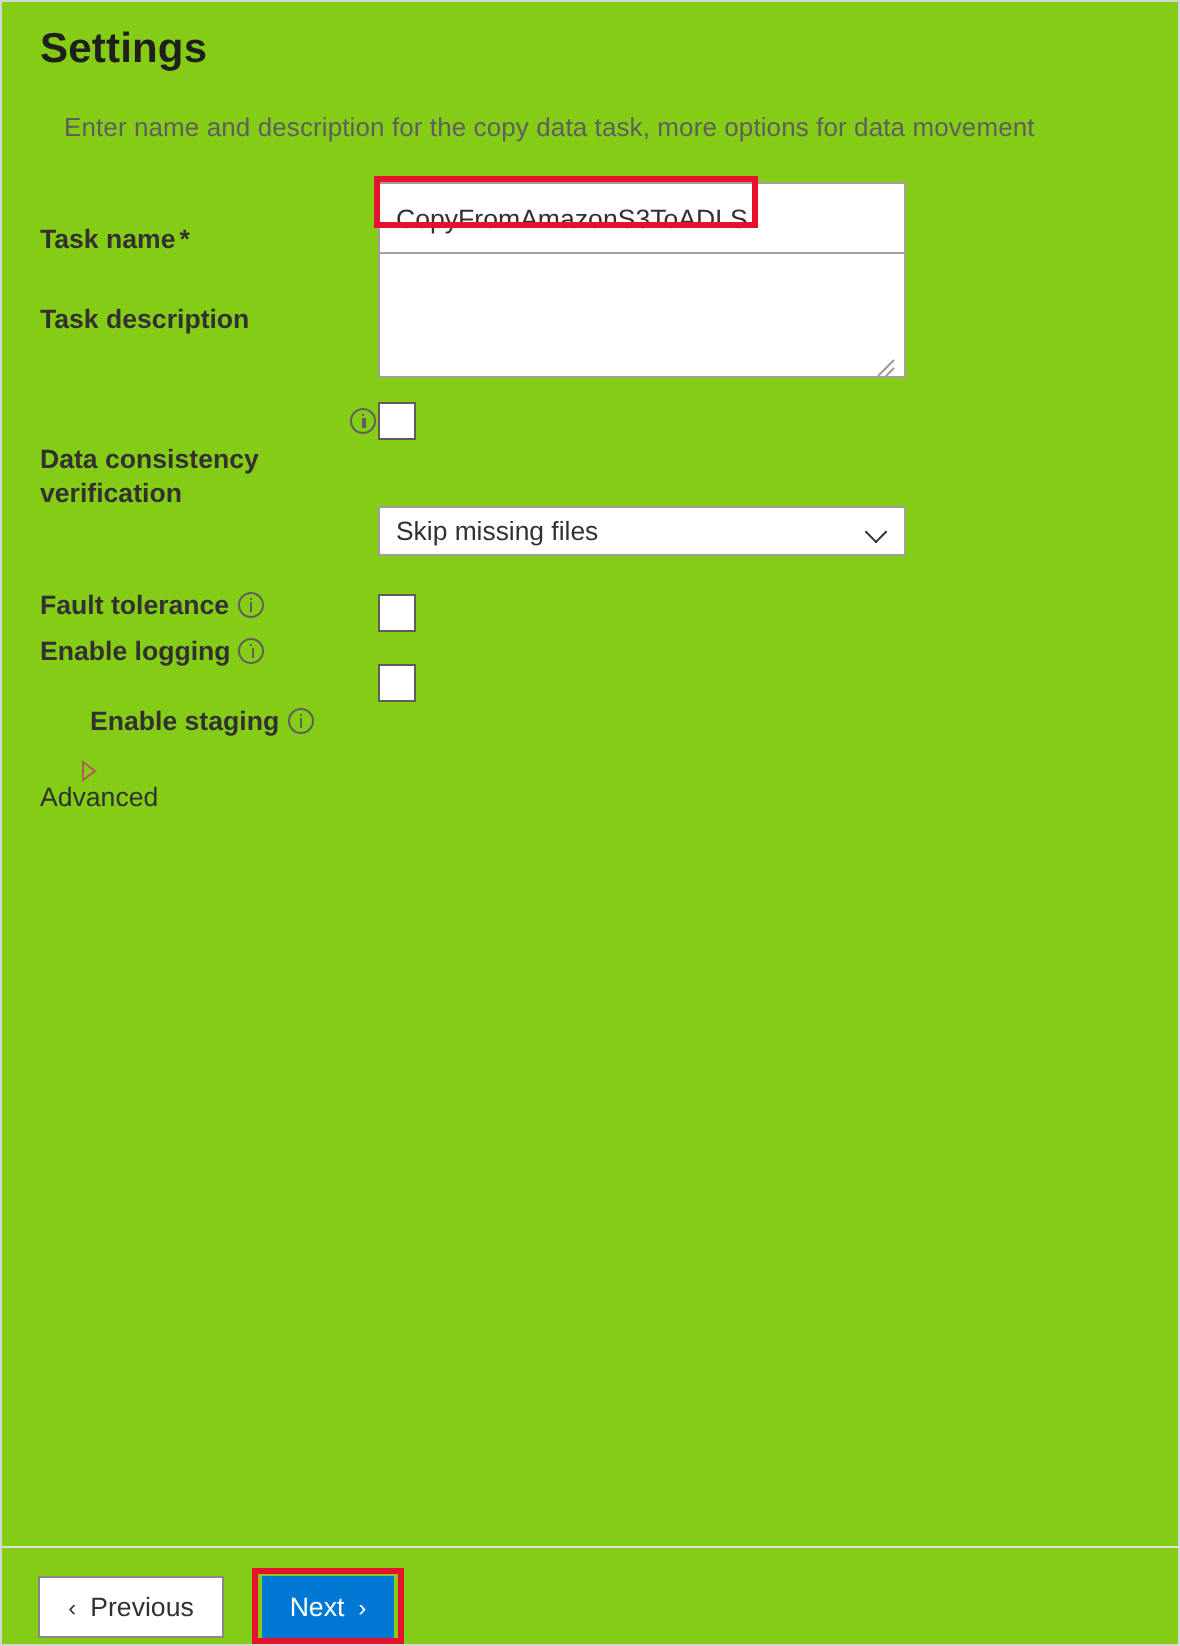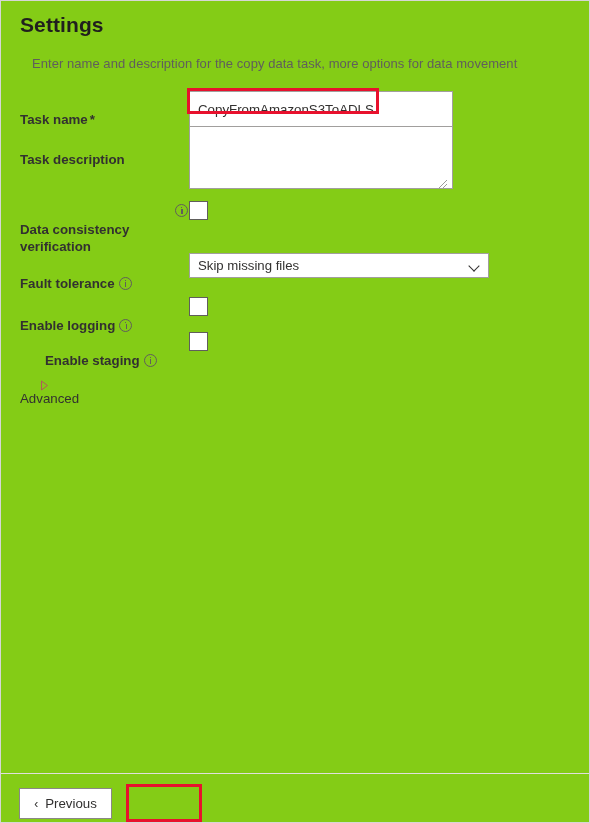--- a/index.html
+++ b/index.html
@@ -259,22 +259,22 @@
       </svg>
     </div>
 
     <div class="row" style="top:115px;">
       <div class="label" style="width:150px;">Data consistency verification</div>
       <span class="info-icon info-standalone" style="left:170px; top:0px;"></span>
       <div class="checkbox" style="left:188px; top:-3px;"></div>
     </div>
 
     <div class="row" style="top:169px;">
-      <div class="label" style="width:146px;"><span>Fault tolerance</span><span class="info-icon"></span></div>
-      <div class="dropdown" style="left:188px; top:-5px; width:300px;">
+      <div class="label" style="width:146px;margin-top:19px;"><span>Fault tolerance</span><span class="info-icon"></span></div>
+      <div class="dropdown" style="left:188px; top:-5px; width:264px;">
         <span class="dropdown-value">Skip missing files</span>
         <span class="chev-down"></span>
       </div>
     </div>
 
     <div class="row" style="top:211px;">
       <div class="label" style="width:170px;"><span>Enable logging</span><span class="info-icon"></span></div>
       <div class="checkbox" style="left:188px; top:-3px;"></div>
     </div>
 
@@ -294,17 +294,21 @@
 
   </div>
 
   <div class="footer-sep"></div>
 
   <div class="btn btn-secondary" style="left:18px; top:787px; width:93px;">
     <span class="chev-left-glyph">‹</span>
     <span>Previous</span>
   </div>
 
+  <div class="btn btn-primary" style="left:130px; top:787px; width:66px; background:#0078d4;">
+    <span>Next</span>
+    <span class="chev-right-glyph">›</span>
+  </div>
 
   <div class="annot" style="left:186px; top:87px; width:192px; height:26px;"></div>
   <div class="annot" style="left:125px; top:783px; width:76px; height:38px;"></div>
 
 </div>
 
 </body></html>

